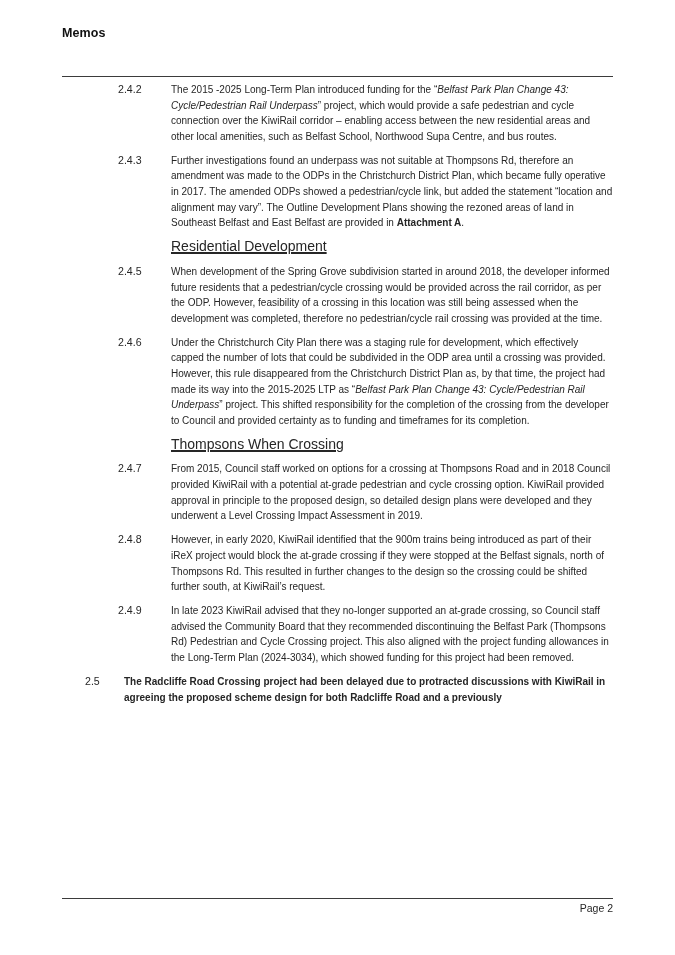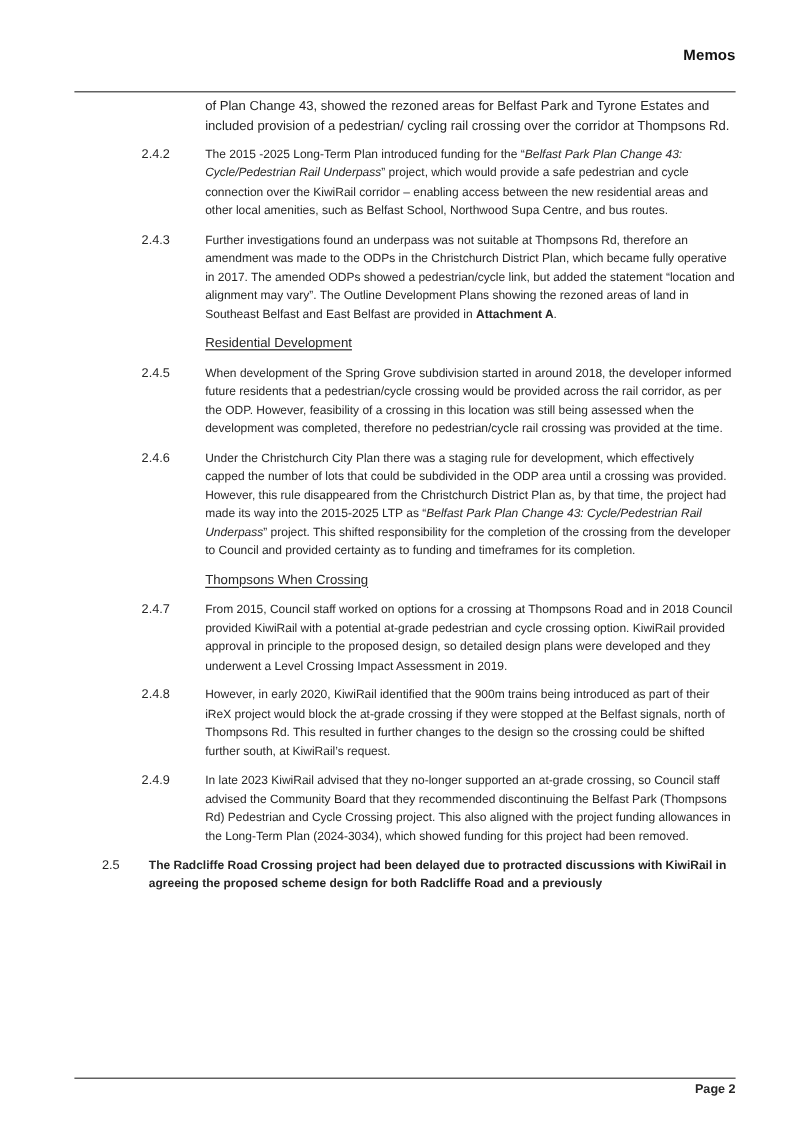--- a/index.html
+++ b/index.html
@@ -21,26 +21,26 @@
     position: relative;
     width: 675px;
     height: 955px;
     box-sizing: border-box;
   }
 
   
   .page-header {
     position: absolute;
     left: 62px;
-    top: 36px;
+    top: 23px;
     width: 551px;
     height: 38px;
     display: flex;
     align-items: flex-start;
-    justify-content: flex-end;
+    justify-content: space-between;
   }
   .header-title {
     font-size: 12.5px;
     font-weight: bold;
     letter-spacing: 0.1px;
     color: #111111;
     line-height: 1;
     padding-top: 4px;
   }
   .brand {
@@ -143,25 +143,26 @@
     width: 442px;
     font-size: 10.9px;
     line-height: 15.6px;
     color: #262626;
     margin-bottom: 8.5px;
   }
 
   .subheading {
     margin-left: 109px;
     width: 442px;
-    font-size: 11px;
+    font-size: 14px;
     line-height: 15.6px;
     color: #262626;
     margin-top: 5px;
     margin-bottom: 9px;
+    text-decoration: underline;
   }
   .subheading span {
     text-decoration: underline;
     text-underline-offset: 1.5px;
   }
 
   em { font-style: italic; }
   strong { font-weight: bold; }
 
   
@@ -169,38 +170,36 @@
     position: absolute;
     left: 62px;
     top: 901px;
     width: 551px;
     text-align: right;
   }
   .footer-pagenum {
     font-size: 10.5px;
     color: #262626;
     line-height: 14px;
-    font-weight: bold;
   }
 </style>
 </head>
 <body>
 
 <div class="page">
 
   <div class="page-header">
     <div class="header-title">Memos</div>
 
   </div>
 
   <div class="rule-top"></div>
 
   <div class="content">
 
-    <div class="cont">of Plan Change 43, showed the rezoned areas for Belfast Park and Tyrone Estates and included provision of a pedestrian/ cycling rail crossing over the corridor at Thompsons Rd.</div>
 
     <div id="grp-plan">
         <div class="para lvl3">
           <div class="para-num">2.4.2</div>
           <div class="para-body"><span>The 2015 -2025 Long-Term Plan introduced funding for the “</span><em>Belfast Park Plan Change 43: Cycle/Pedestrian Rail Underpass</em><span>” project, which would provide a safe pedestrian and cycle connection over the KiwiRail corridor – enabling access between the new residential areas and other local amenities, such as Belfast School, Northwood Supa Centre, and bus routes.</span></div>
         </div>
         <div class="para lvl3">
           <div class="para-num">2.4.3</div>
           <div class="para-body"><span>Further investigations found an underpass was not suitable at Thompsons Rd, therefore an amendment was made to the ODPs in the Christchurch District Plan, which became fully operative in 2017. The amended ODPs showed a pedestrian/cycle link, but added the statement “location and alignment may vary”. The Outline Development Plans showing the rezoned areas of land in Southeast Belfast and East Belfast are provided in </span><strong>Attachment A</strong><span>.</span></div>
         </div>

